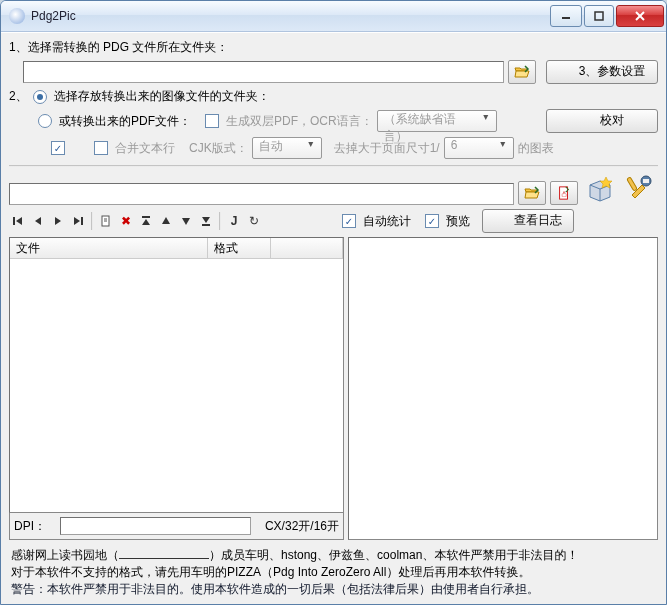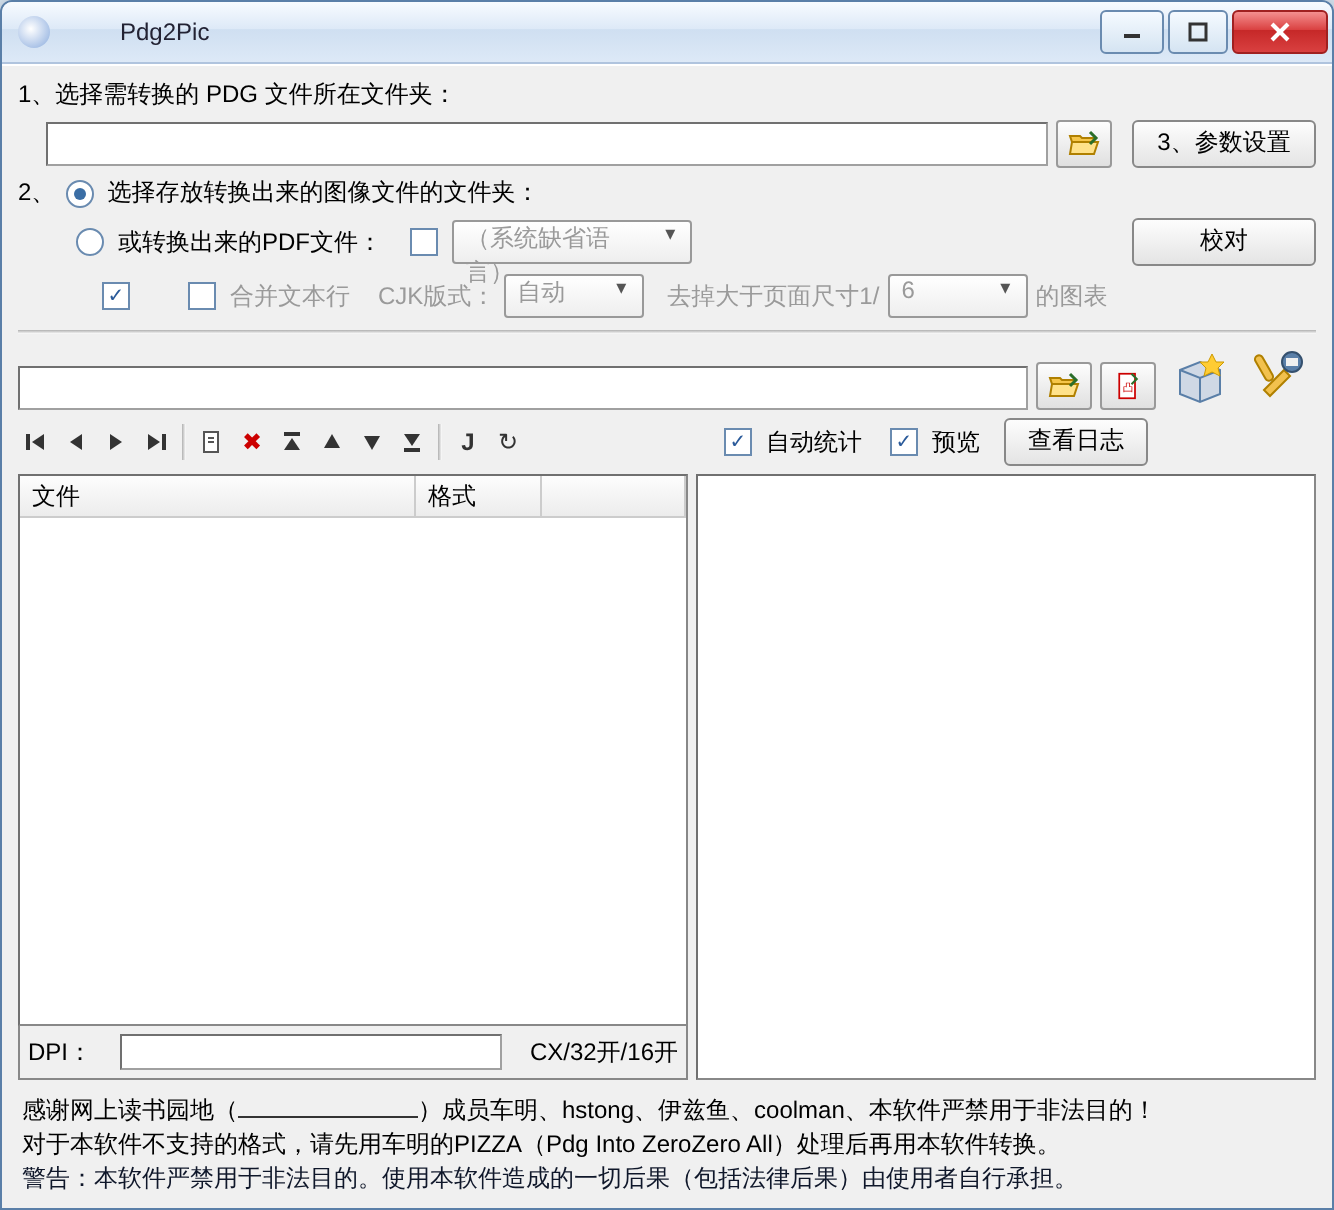--- a/index.html
+++ b/index.html
@@ -30,21 +30,21 @@
     align-items: center;
     padding: 0 2px 0 8px;
     border-bottom: 1px solid #b0c4de;
   }
   .appicon {
     width: 16px; height: 16px;
     background: radial-gradient(circle at 40% 40%, #fff, #88aadd);
     border-radius: 50%;
     margin-right: 6px;
   }
-  .title-text { flex: 1; color: #223; margin-left: 29px; }
+  .title-text { flex: 1; color: #223; }
   .win-btns { display: flex; }
   .win-btn {
     width: 28px; height: 20px;
     margin-left: 2px;
     border: 1px solid #6a8bb0;
     border-radius: 3px;
     background: linear-gradient(to bottom, #f5faff, #d5e4f2);
     display: flex; align-items: center; justify-content: center;
     font-size: 11px;
   }
@@ -113,20 +113,21 @@
   .folder-btn svg { width:16px; height:14px; }
   .side-btn {
     width: 90px;
     height: 22px;
     border: 1px solid #888;
     background: linear-gradient(to bottom, #fdfdfd, #e4e4e4);
     border-radius: 3px;
     text-align: center;
     line-height: 20px;
     margin-left: 6px;
+    padding-left: 20px;
   }
   .dropdown {
     height: 20px;
     background: linear-gradient(to bottom,#fff,#eee);
     border: 1px solid #999;
     border-radius: 2px;
     display: inline-flex;
     align-items: flex-start;
     padding: 0 2px 0 6px;
     min-width: 60px;
@@ -281,20 +282,21 @@
       <span class="radio sel"></span>
       <span>选择存放转换出来的图像文件的文件夹：</span>
     </div>
 
     <div class="row">
       <span style="width:24px"></span>
       <span class="radio"></span>
       <span>或转换出来的PDF文件：</span>
       <span style="width:6px"></span>
       <span class="checkbox disabled"></span>
+      <span class="disabled">生成双层PDF，OCR语言：</span>
       <div class="dropdown disabled" style="width:110px;">
         <span>（系统缺省语言）</span>
         <span class="arrow">▾</span>
       </div>
       <span style="flex:1"></span>
       <div class="side-btn">校对</div>
     </div>
 
     <div class="row">
       <span style="width:38px"></span>

